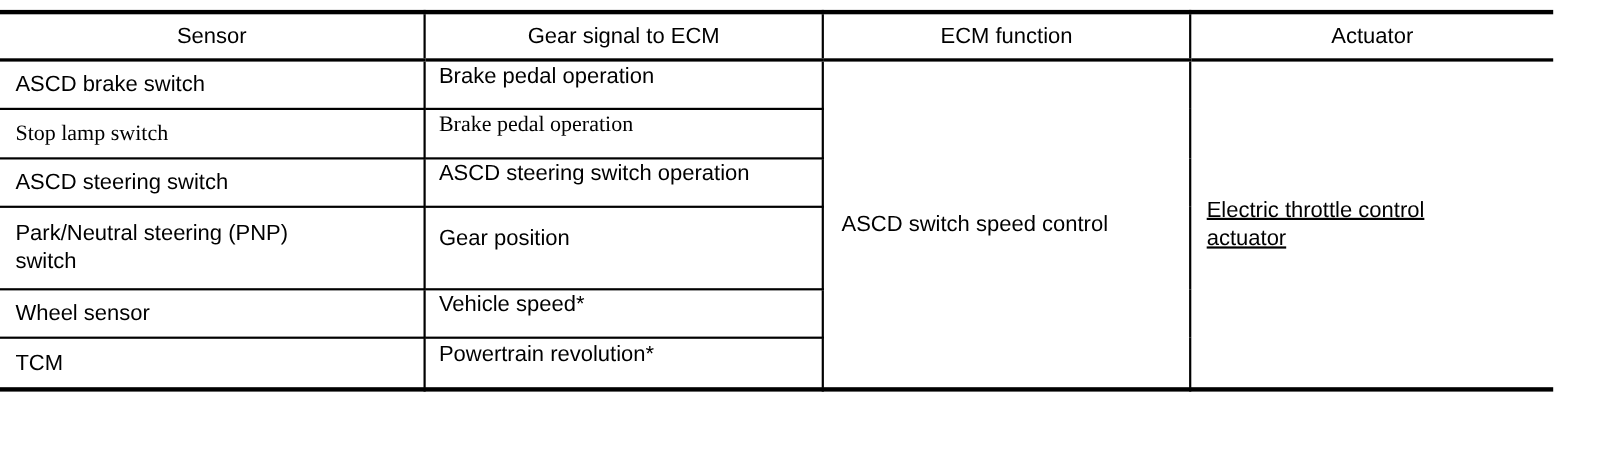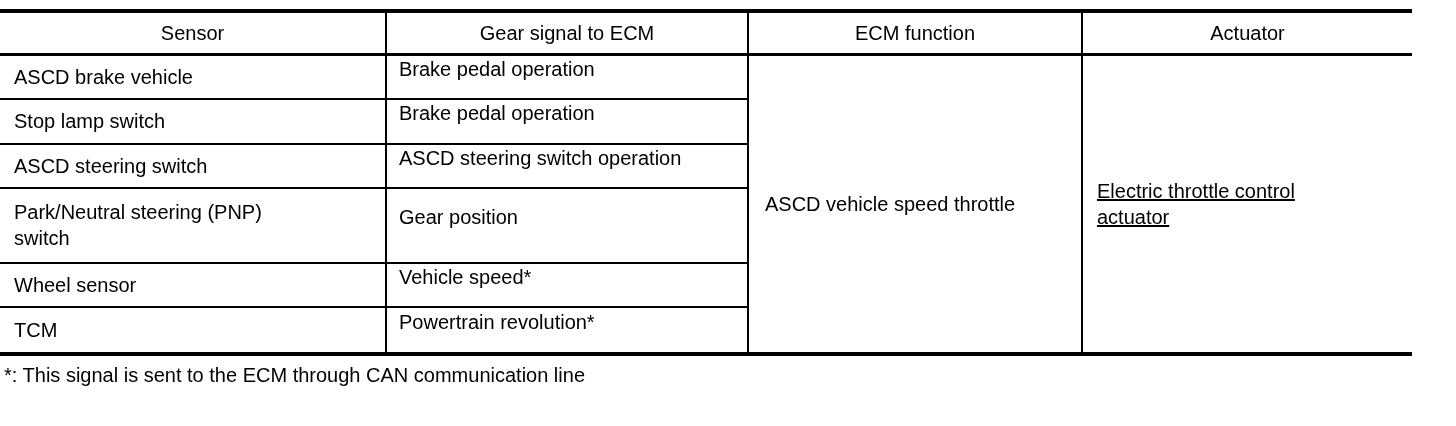--- a/index.html
+++ b/index.html
@@ -60,21 +60,21 @@
   }
   td.cell-ecm {
     border-right: 2px solid #000;
     padding: 0 4px 0 16px;
   }
   td.cell-actuator {
     padding: 0 56px 0 14px;
     text-decoration: underline;
   }
   tr.row-1 td { height: 43px; }
-  tr.row-2 td { height: 45px; }
+  tr.row-2 td { height: 45px; font-family: Liberation Serif, serif; }
   tr.row-3 td { height: 40px; }
   tr.row-4 td { height: 75px; }
   tr.row-5 td { height: 44px; }
   tr.row-6 td { height: 47px; }
   .footnote {
     margin: 8px 0 0 4px;
     font-size: 20px;
     color: #000000;
   }
 </style>
@@ -94,23 +94,23 @@
     <thead>
       <tr>
         <th class="h-sensor">Sensor</th>
         <th class="h-input">Gear signal to ECM</th>
         <th class="h-ecm">ECM function</th>
         <th class="h-actuator">Actuator</th>
       </tr>
     </thead>
     <tbody>
       <tr class="row-1">
-        <td class="cell-sensor">ASCD brake vehicle</td>
+        <td class="cell-sensor">ASCD brake switch</td>
         <td class="cell-input">Brake pedal operation</td>
-        <td class="cell-ecm" rowspan="6">ASCD vehicle speed throttle</td>
+        <td class="cell-ecm" rowspan="6">ASCD switch speed control</td>
         <td class="cell-actuator" rowspan="6">Electric throttle control actuator</td>
       </tr>
       <tr class="row-2">
         <td class="cell-sensor">Stop lamp switch</td>
         <td class="cell-input">Brake pedal operation</td>
       </tr>
       <tr class="row-3">
         <td class="cell-sensor">ASCD steering switch</td>
         <td class="cell-input">ASCD steering switch operation</td>
       </tr>
@@ -122,15 +122,14 @@
         <td class="cell-sensor">Wheel sensor</td>
         <td class="cell-input">Vehicle speed*</td>
       </tr>
       <tr class="row-6">
         <td class="cell-sensor">TCM</td>
         <td class="cell-input">Powertrain revolution*</td>
       </tr>
     </tbody>
   </table>
 
-  <div class="footnote">*: This signal is sent to the ECM through CAN communication line</div>
 
 </div>
 
 </body></html>

